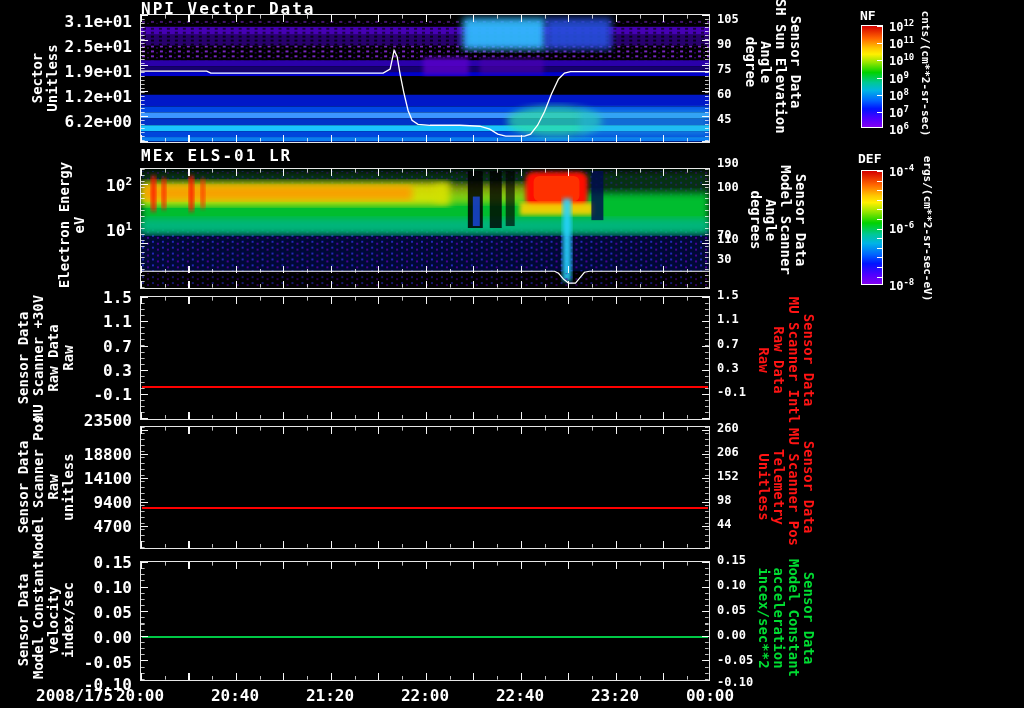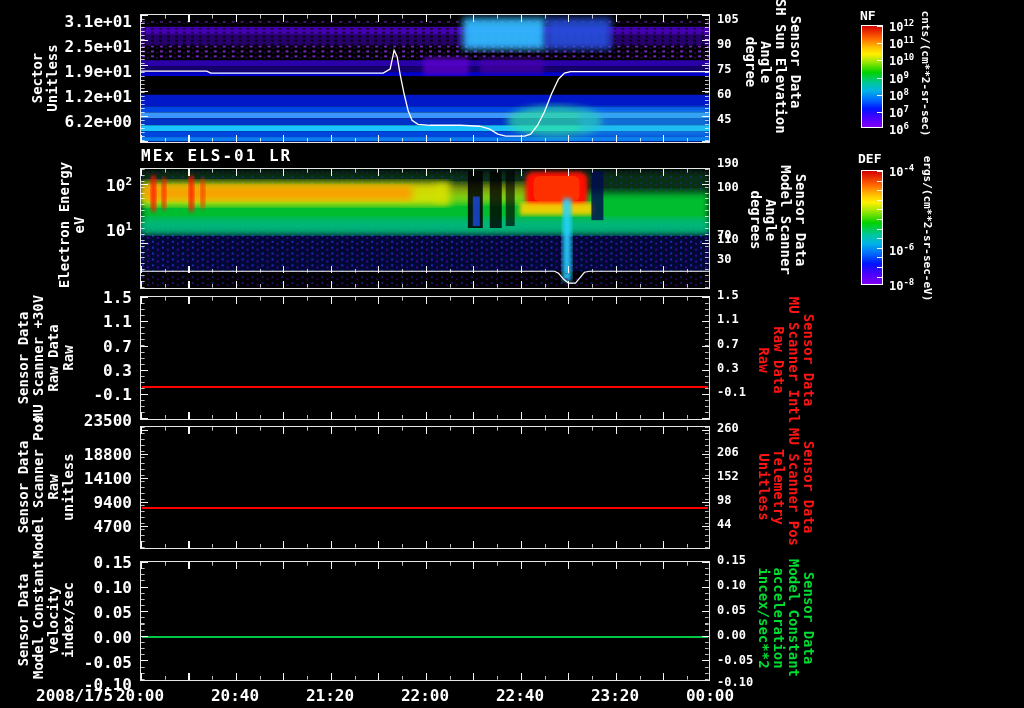--- a/index.html
+++ b/index.html
@@ -42,20 +42,21 @@
   #plot3{--maj:24.25px;--min:6.06px;}
   #plot4{--maj:24px;--min:6px;--off:3px;}
   #plot5{--maj:24.6px;--min:6.15px;}
   .hline{position:absolute;left:1px;right:1px;height:2px;}
 </style>
 </head>
 <body>
 
 <div id="screen">
 
+  <div class="ptitle" style="left:141px;top:-1px;">NPI Vector Data</div>
   <div class="ptitle" style="left:141px;top:146px;">MEx ELS-01 LR</div>
 
   <div class="plot" id="plot1" style="left:140px;top:14px;width:570px;height:129px;">
     <svg viewBox="0 0 570 129" preserveAspectRatio="none">
       <defs>
         <pattern id="pspk" width="9" height="5" patternUnits="userSpaceOnUse">
           <rect x="1" y="1" width="3" height="2" fill="#8a2be2"></rect>
             <rect x="6" y="3" width="2" height="1" fill="#5a00b4"></rect>
         </pattern>
         <pattern id="pdark" width="8" height="4" patternUnits="userSpaceOnUse">
@@ -293,21 +294,21 @@
   <span class="cbt" style="top:121px;"><span>10</span><sup>6</sup></span>
   <div class="rot rotr" style="left:815px;top:66px;width:220px;font-size:11px;font-weight:bold;">
     <div>cnts/(cm**2-sr-sec)</div>
   </div>
 
   <div class="cblabel" style="left:858px;top:151px;">DEF</div>
   <div class="cbar" style="left:861px;top:170px;height:115px;--ct:9.6px;">
     <div class="cbticks"></div>
   </div>
   <span class="cbt" style="top:163px;"><span>10</span><sup>-4</sup></span>
-  <span class="cbt" style="top:220px;margin-top:22px;"><span>10</span><sup>-6</sup></span>
+  <span class="cbt" style="top:220px;"><span>10</span><sup>-6</sup></span>
   <span class="cbt" style="top:277px;"><span>10</span><sup>-8</sup></span>
   <div class="rot rotr" style="left:817px;top:221px;width:220px;font-size:11px;font-weight:bold;">
     <div>ergs/(cm**2-sr-sec-eV)</div>
   </div>
 
   <span class="xl" style="left:36px;width:110px;text-align:left;">2008/175</span>
   <span class="xl" style="left:102px;">20:00</span>
   <span class="xl" style="left:197px;">20:40</span>
   <span class="xl" style="left:292px;">21:20</span>
   <span class="xl" style="left:387px;">22:00</span>

